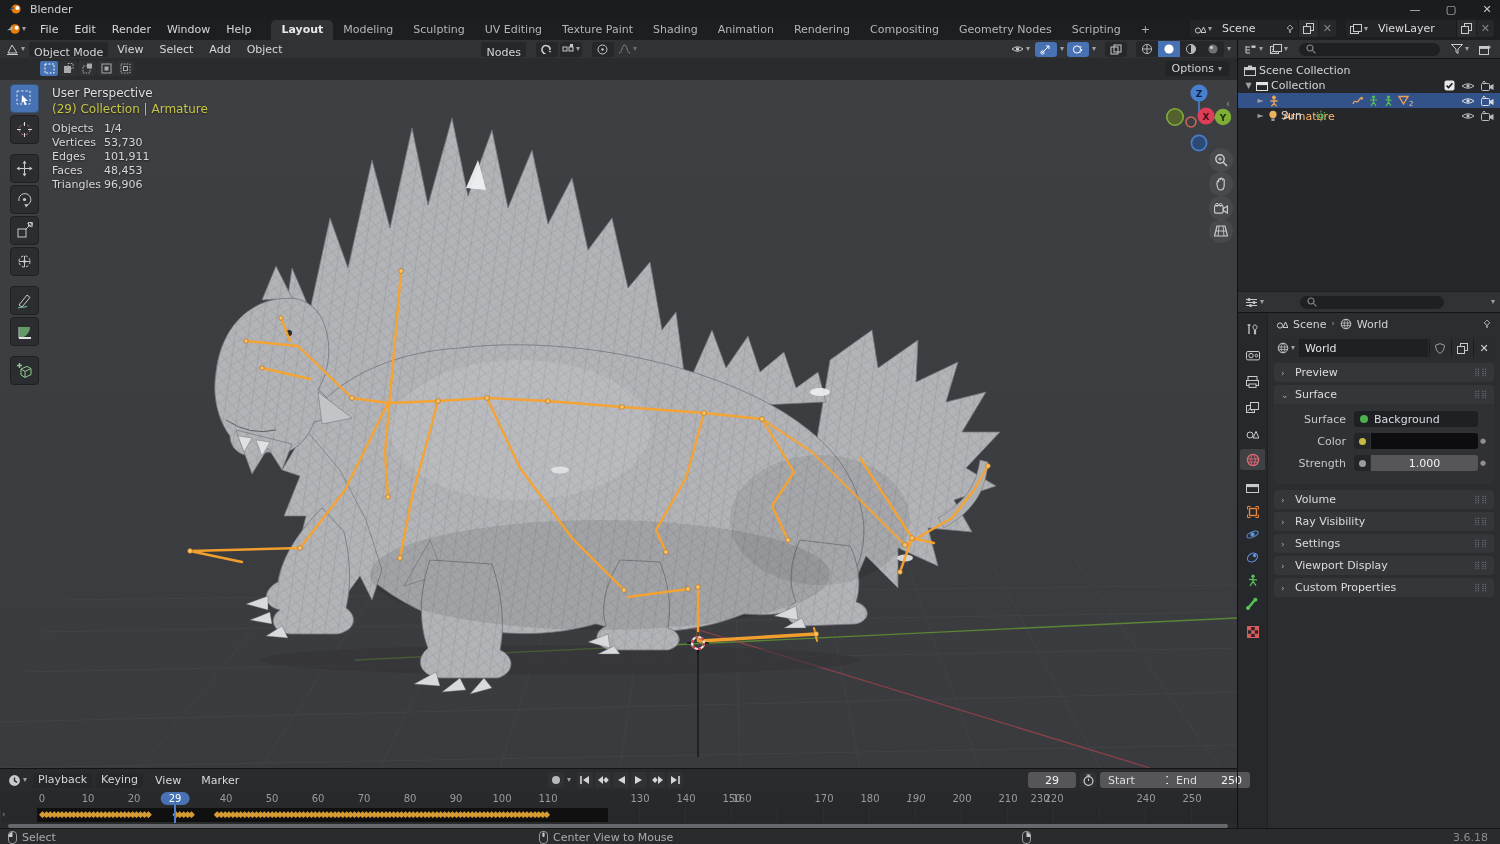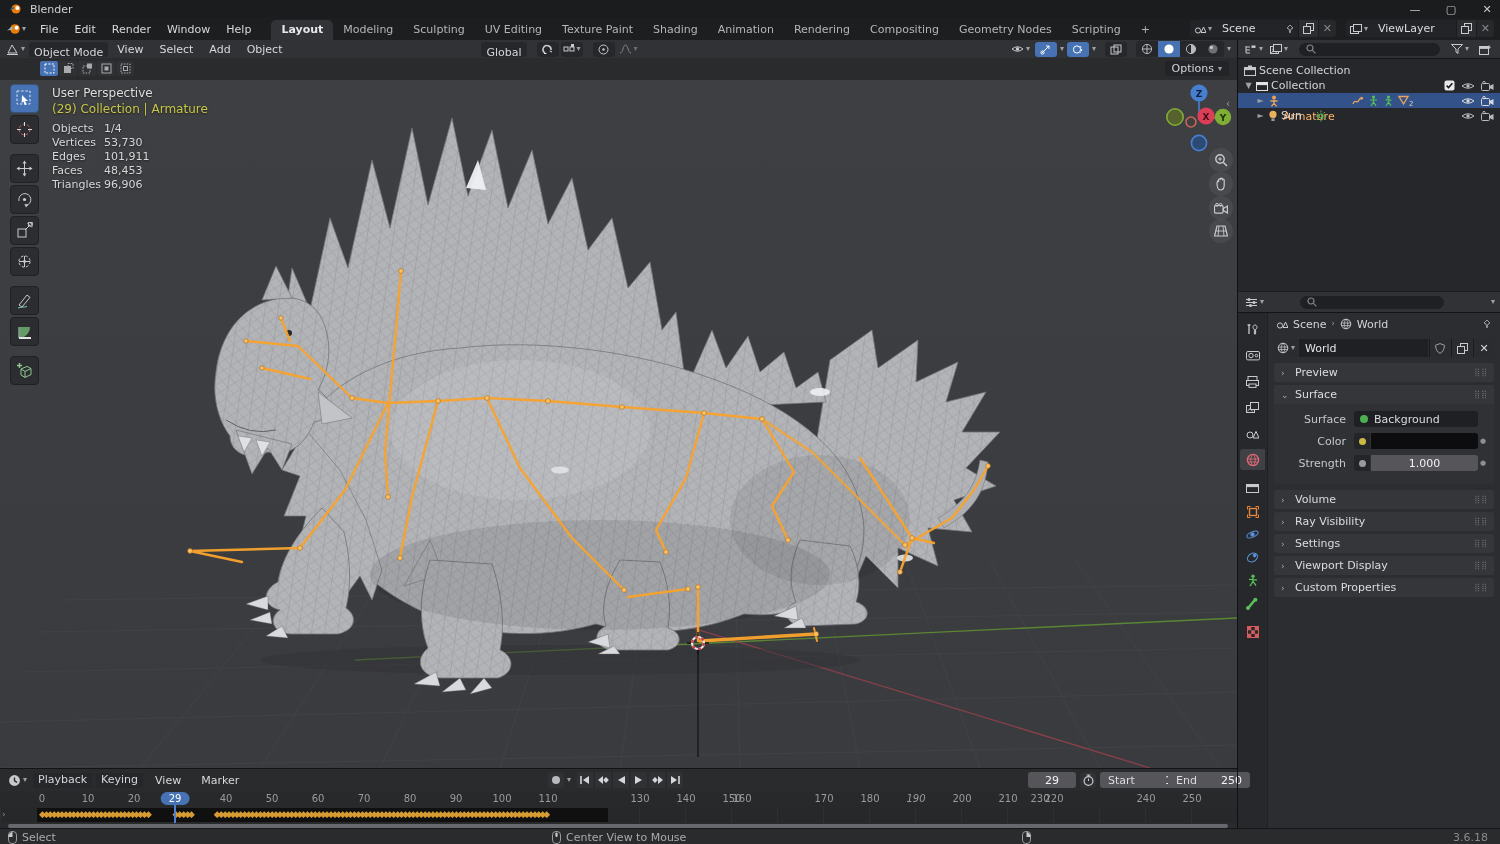--- a/index.html
+++ b/index.html
@@ -225,21 +225,21 @@
     <span class="menu-item">View</span>
     <span class="menu-item">Select</span>
     <span class="menu-item">Add</span>
     <span class="menu-item">Object</span>
 
     <span class="pill" style="margin-left:190px">
       <svg width="11" height="11">
         <path d="M2,9 L2,2 M2,9 L9,9 M2,9 L7,4" stroke="#c9cacd" fill="none"></path>
           <circle cx="2" cy="2" r="1.4" fill="#c9cacd"></circle>
       </svg>
-      <span>Global</span>
+      <span>Nodes</span>
         <span class="caret">▾</span>
     </span>
     <span class="iconbtn" style="background:#26272a;margin-left:8px">
       <svg width="11" height="11">
         <path d="M3,9 A4,4 0 1 1 9,6" fill="none" stroke="#c9cacd" stroke-width="1.6"></path>
           <path d="M2,9.5 L4.5,9.5 M7.8,7 L10,8" stroke="#e4e4e6"></path>
       </svg>
     </span>
     <span class="iconbtn" style="background:#26272a">
       <svg width="12" height="10">
@@ -1103,21 +1103,21 @@
   <div class="vdiv"></div>
 
   <div class="abs statusbar">
     <span class="sb-item" style="left:8px">
       <svg width="9" height="13">
           <rect x="0.5" y="0.5" width="8" height="12" rx="3.4" fill="none" stroke="#9a9b9f"></rect>
           <path d="M0.5,4 Q2.6,1 4.5,0.8 L4.5,6 L0.6,6 Z" fill="#c9cacd"></path>
         </svg>
       <span>Select</span>
     </span>
-    <span class="sb-item" style="left:552px">
+    <span class="sb-item" style="left:539px">
       <svg width="9" height="13">
           <rect x="0.5" y="0.5" width="8" height="12" rx="3.4" fill="none" stroke="#9a9b9f"></rect>
           <rect x="3.4" y="1.4" width="2.2" height="4.6" rx="1.1" fill="#c9cacd"></rect>
         </svg>
       <span>Center View to Mouse</span>
     </span>
     <span class="sb-item" style="left:1022px">
       <svg width="9" height="13">
           <rect x="0.5" y="0.5" width="8" height="12" rx="3.4" fill="none" stroke="#9a9b9f"></rect>
           <path d="M8.5,4 Q6.4,1 4.5,0.8 L4.5,6 L8.4,6 Z" fill="#c9cacd"></path>

